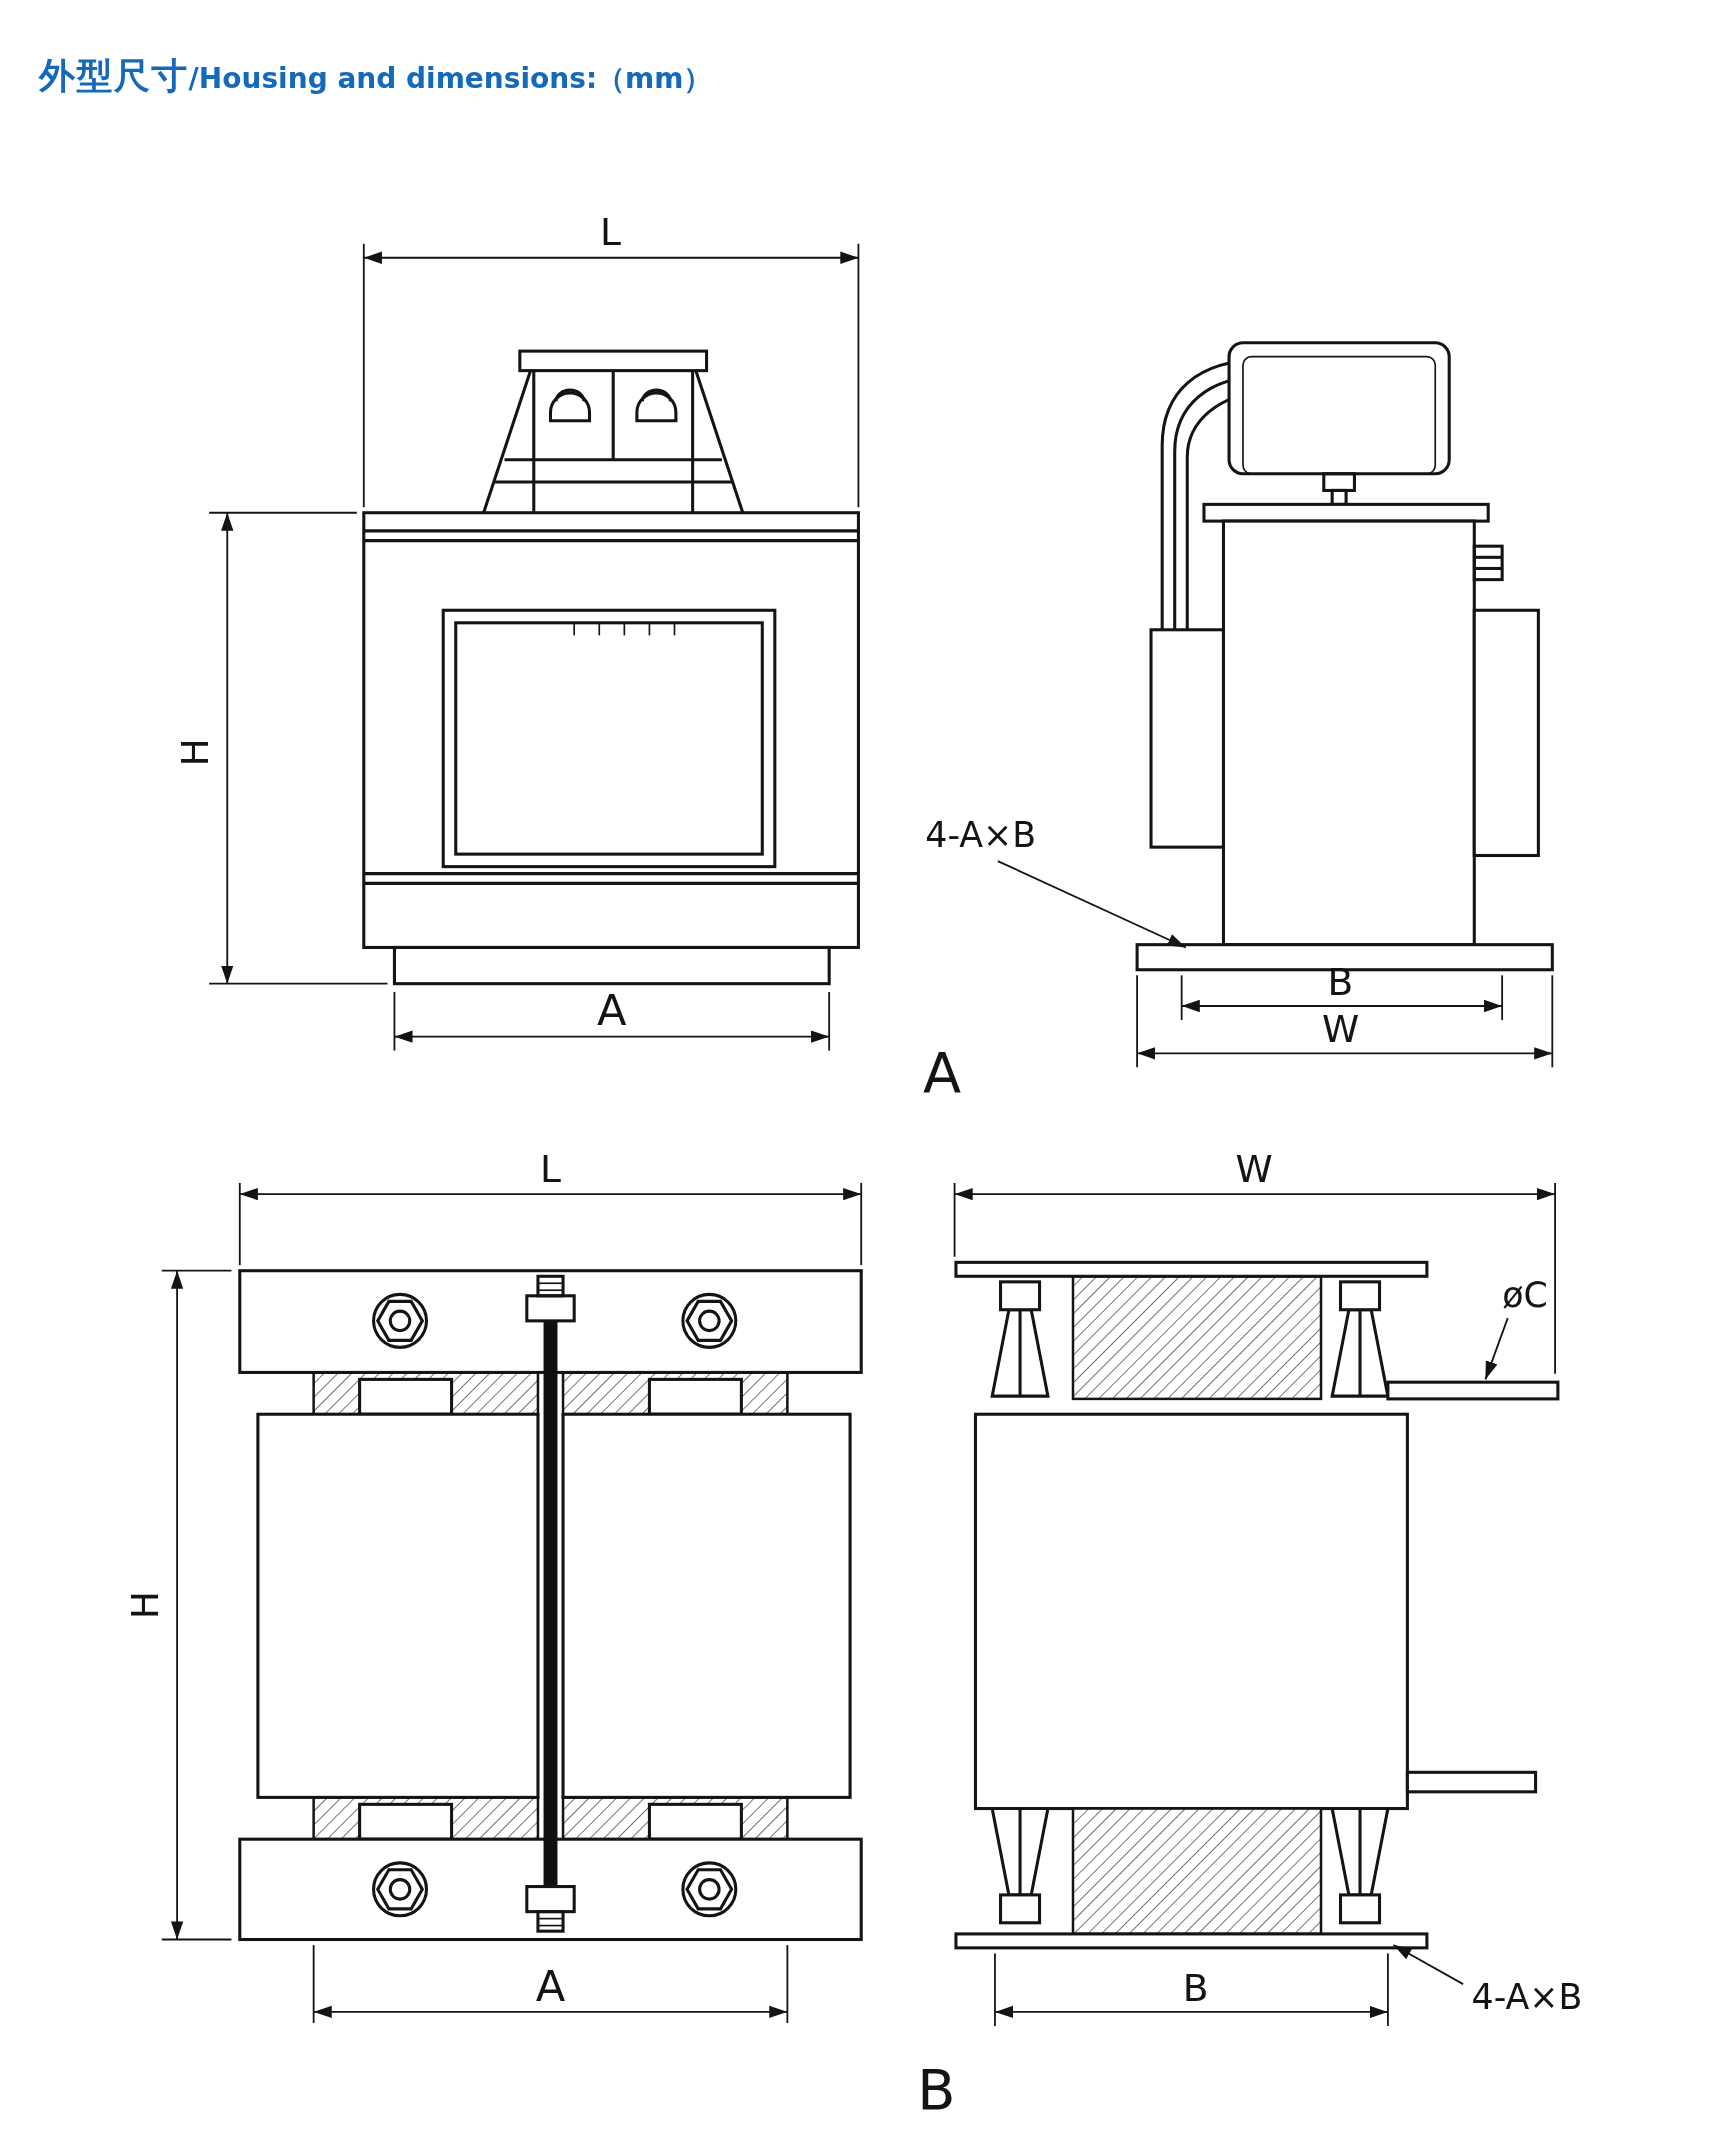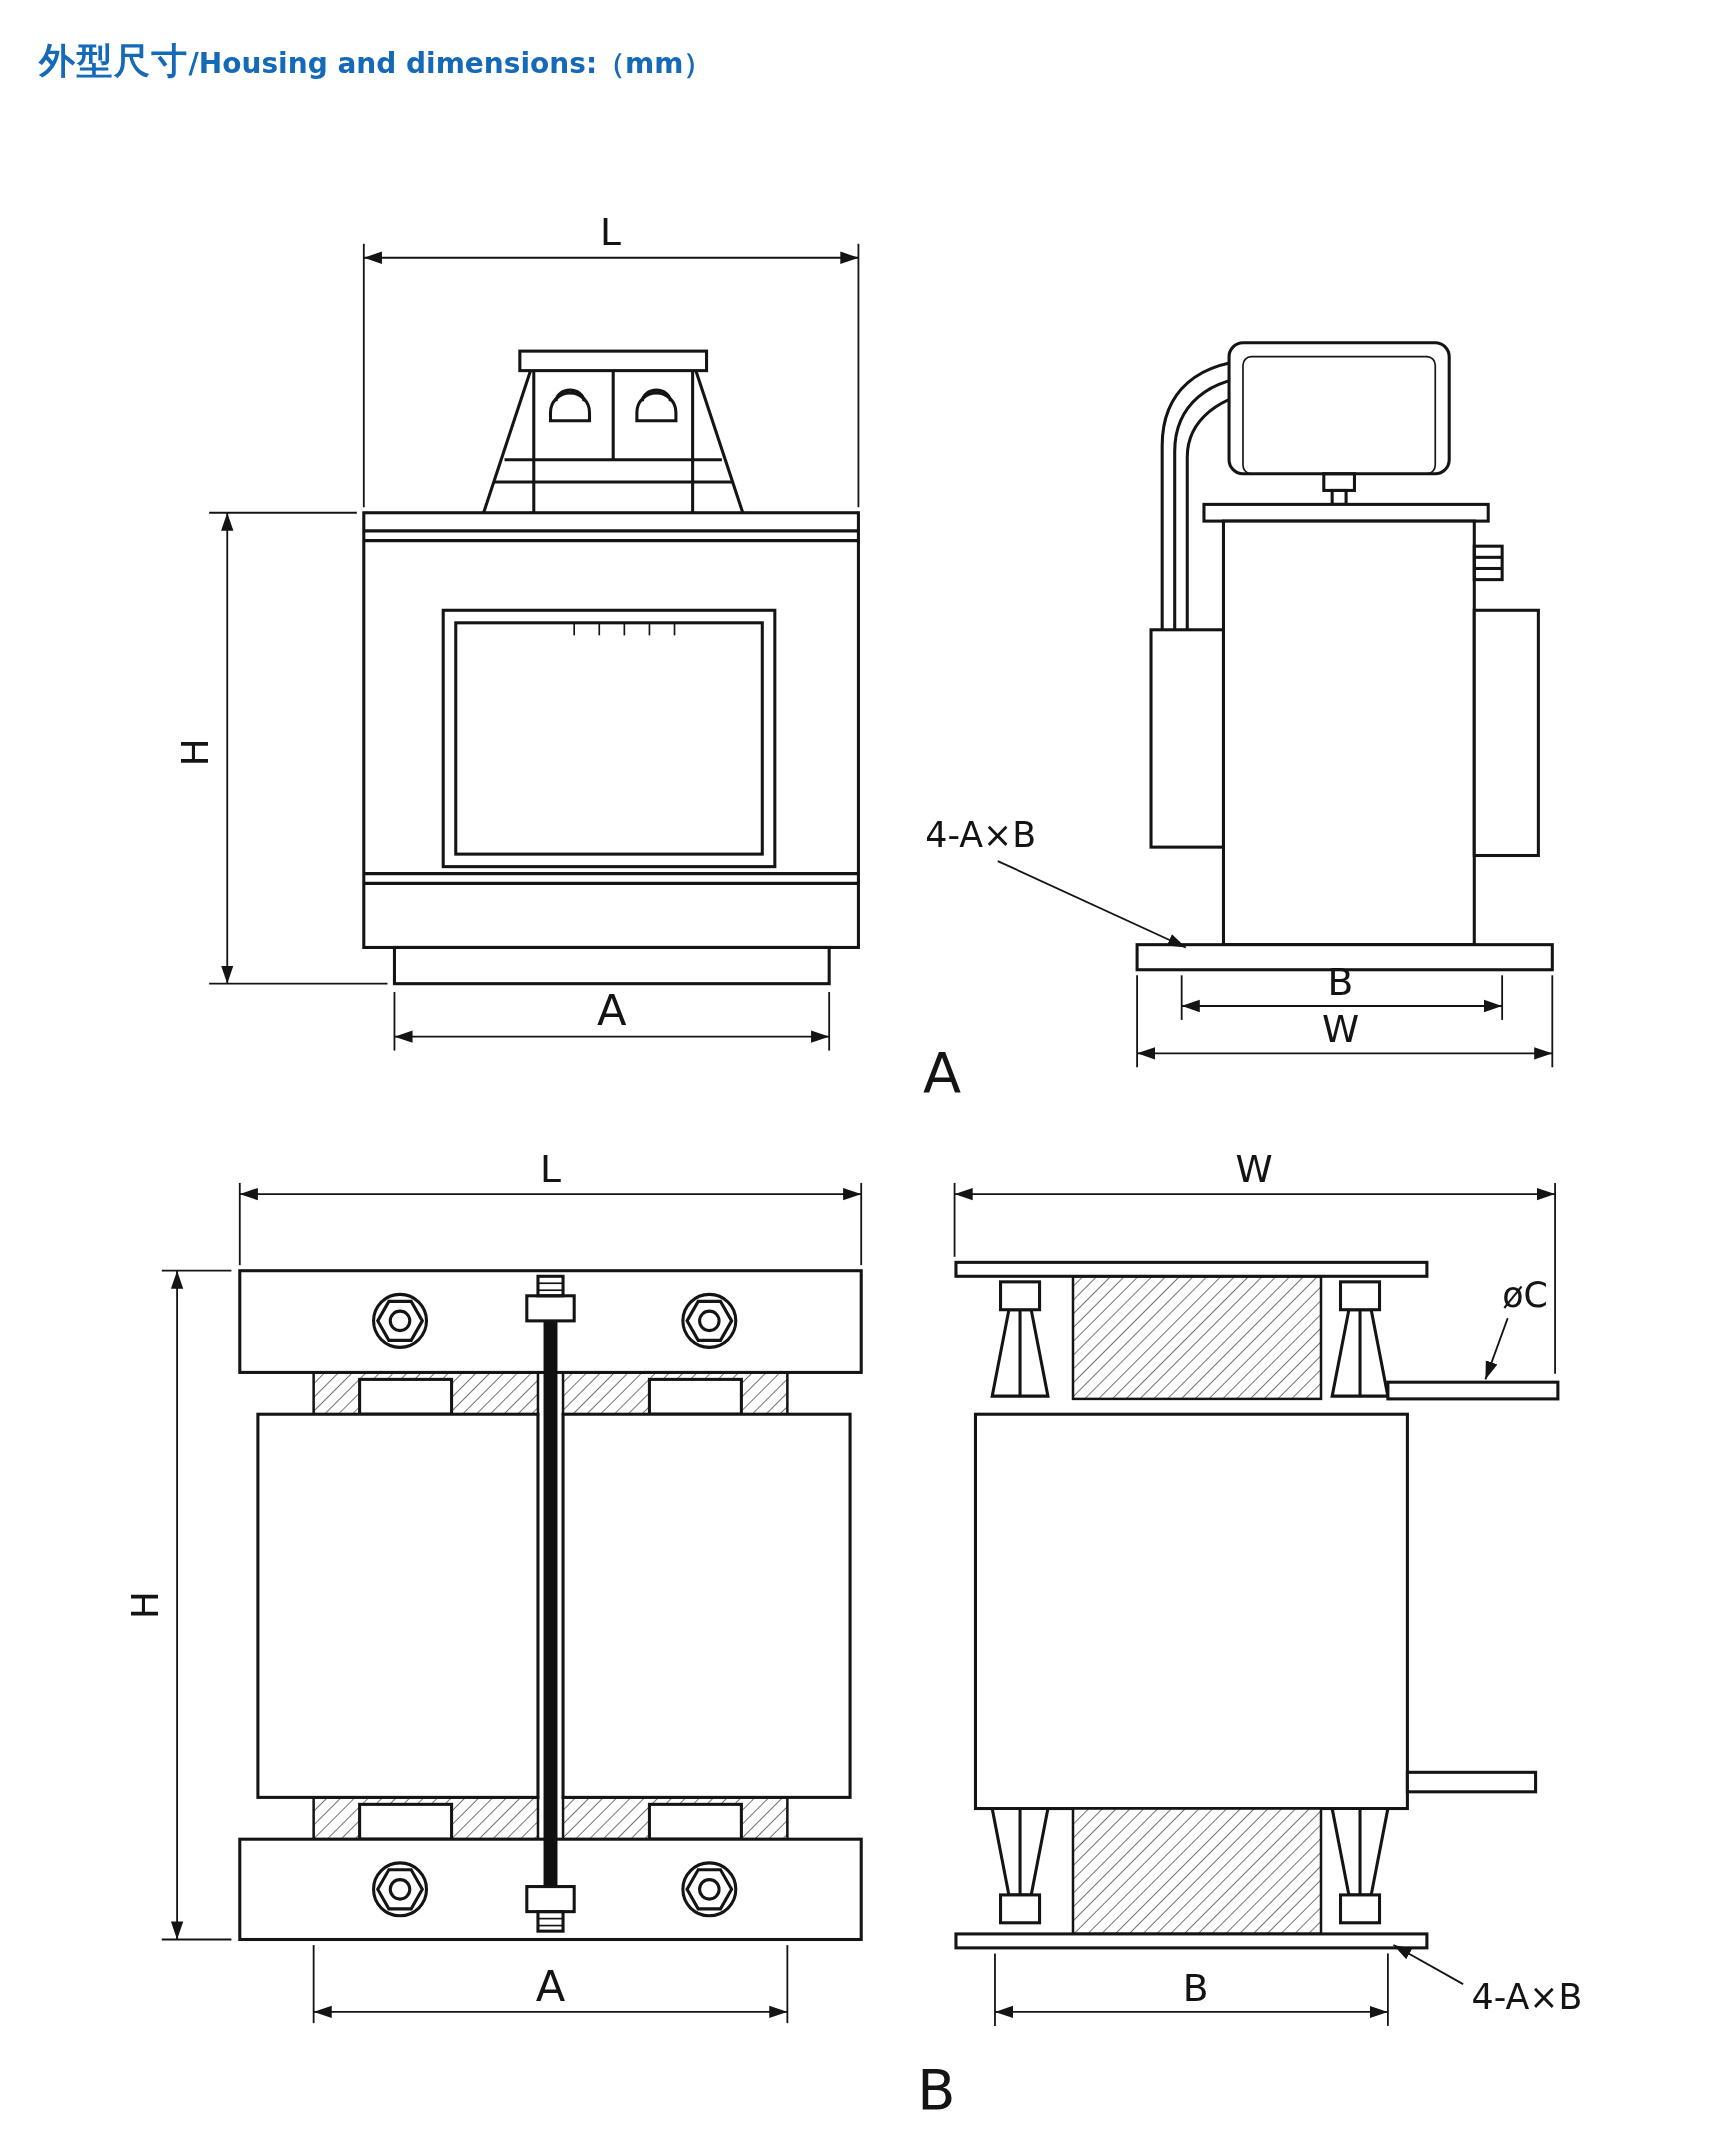--- a/index.html
+++ b/index.html
@@ -1,20 +1,20 @@
 <!DOCTYPE html>
 <html style="--accent: #1569b9;font-size:11px"><head>
 <meta charset="utf-8">
 <style>
   html, body { margin:0; padding:0; }
   body {
     width:1728px; height:2129px; background:#ffffff; position:relative;
     font-family:"DejaVu Sans", sans-serif; overflow:hidden;
   }
-  .page-header { position:absolute; top:37px; left:39px; white-space:nowrap; }
+  .page-header { position:absolute; top:52px; left:39px; white-space:nowrap; }
   .title-zh { color:var(--accent,#1569b9); font-size:36px; font-weight:700; letter-spacing:1.4px; }
   .title-en { color:var(--accent,#1569b9); font-size:28px; font-weight:600; }
   .drawing { position:absolute; top:0; left:0; }
   .ol   { fill:#ffffff; stroke:#141414; stroke-width:2.2; }
   .ln   { fill:none;    stroke:#141414; stroke-width:2.2; }
   .thin { fill:none;    stroke:#141414; stroke-width:1.2; }
   .dim  { fill:none;    stroke:#141414; stroke-width:1.3; }
   .hatchrect { stroke:#141414; stroke-width:1.8; }
   .dark { fill:#101010; stroke:none; }
   svg text { font-family:"DejaVu Sans", sans-serif; fill:#141414; }

